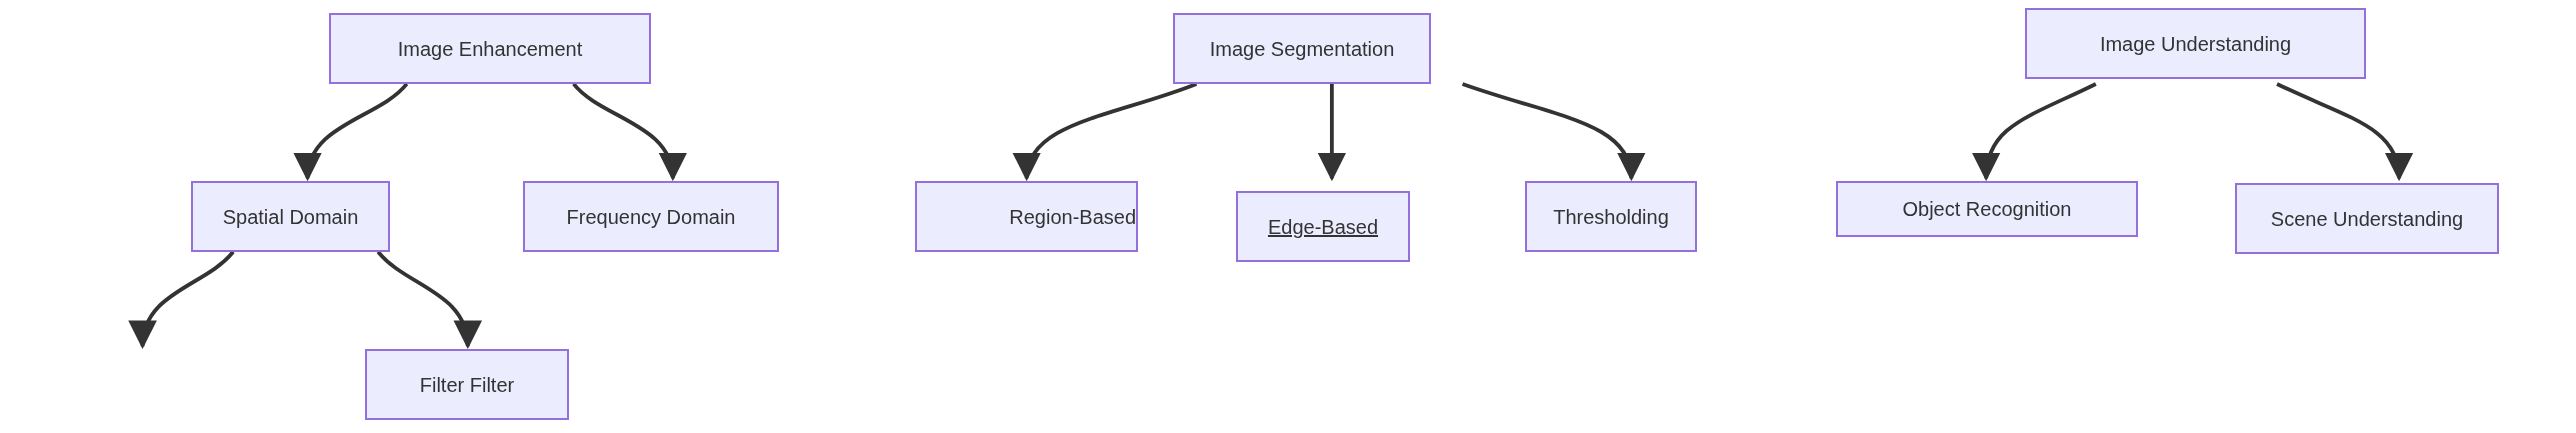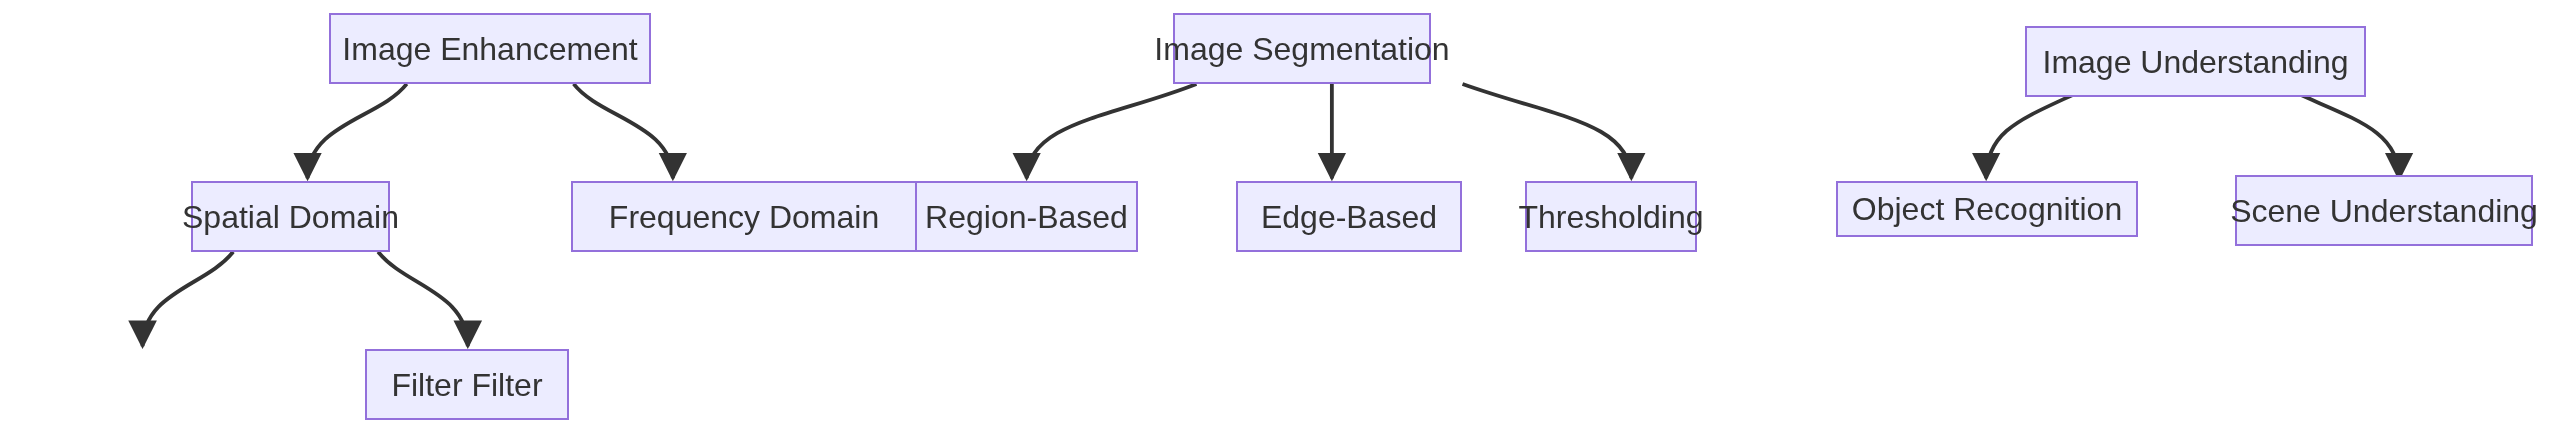--- a/index.html
+++ b/index.html
@@ -30,21 +30,21 @@
   }
   .node{
     position:absolute;
     box-sizing:border-box;
     background:var(--node-fill);
     border:2.9px solid var(--node-border);
     display:flex;
     align-items:center;
     justify-content:center;
     color:var(--text-color);
-    font-size:32px;
+    font-size:20px;
     line-height:1;
     white-space:nowrap;
   }
   .node span{
     color:var(--text-color);
   }
 </style>
 </head>
 <body>
 
@@ -66,41 +66,41 @@
       <path d="M2197,88 C2126,123 2082,132 2082,187" class="edge" marker-end="url(#arrowhead)"></path>
       <path d="M2387,88 C2458,123 2515,132 2515,187" class="edge" marker-end="url(#arrowhead)"></path>
     </svg>
 
 <div class="node" style="left: 329px; top: 13.4px; width: 322px; height: 71px;">
       <span>Image Enhancement</span>
     </div>
     <div class="node" style="left: 191px; top: 181px; width: 199px; height: 71px;">
       <span>Spatial Domain</span>
     </div>
-    <div class="node" style="left: 523px; top: 181px; width: 346px; height: 71px; margin-left: 48px;">
+    <div class="node" style="left: 523px; top: 181px; width: 256px; height: 71px;">
       <span>Frequency Domain</span>
     </div>
     <div class="node" style="left: 365px; top: 349px; width: 204px; height: 71px;">
       <span>Filter Filter</span>
     </div>
     <div class="node" style="left: 1173px; top: 13.4px; width: 258px; height: 71px;">
       <span>Image Segmentation</span>
     </div>
-    <div class="node" style="left: 915px; top: 181px; width: 223px; height: 71px;">
+    <div class="node" style="left: 915px; top: 181px; width: 223px; height: 71px; justify-content: flex-end;">
       <span>Region-Based</span>
     </div>
-    <div class="node" style="left: 1236px; top: 181px; width: 226px; height: 71px;">
+    <div class="node" style="left: 1236px; top: 191px; width: 174px; height: 71px; text-decoration: underline;">
       <span>Edge-Based</span>
     </div>
     <div class="node" style="left: 1525px; top: 181px; width: 172px; height: 71px;">
       <span>Thresholding</span>
     </div>
-    <div class="node" style="left: 2025px; top: 26px; width: 341px; height: 71px;">
+    <div class="node" style="left: 2025px; top: 8px; width: 341px; height: 71px;">
       <span>Image Understanding</span>
     </div>
     <div class="node" style="left: 1836px; top: 181px; width: 302px; height: 56px;">
       <span>Object Recognition</span>
     </div>
-    <div class="node" style="left: 2235px; top: 175px; width: 298px; height: 71px;">
+    <div class="node" style="left: 2235px; top: 183px; width: 264px; height: 71px;">
       <span>Scene Understanding</span>
     </div>
   </div>
 
 
 </body></html>

